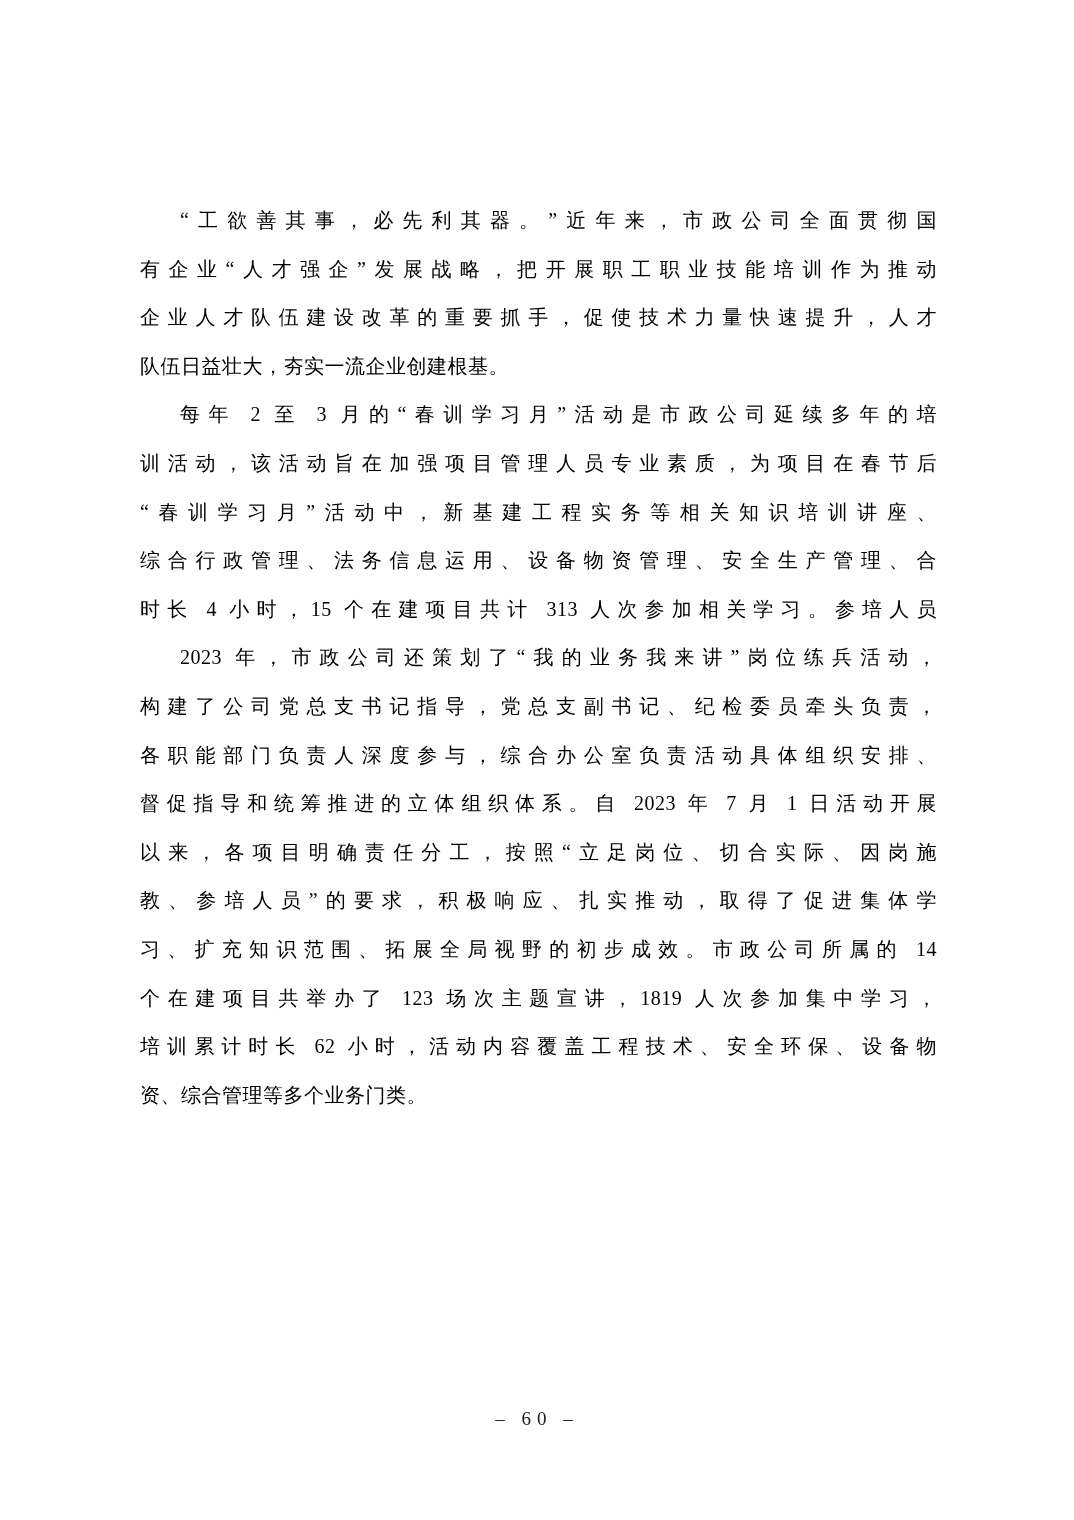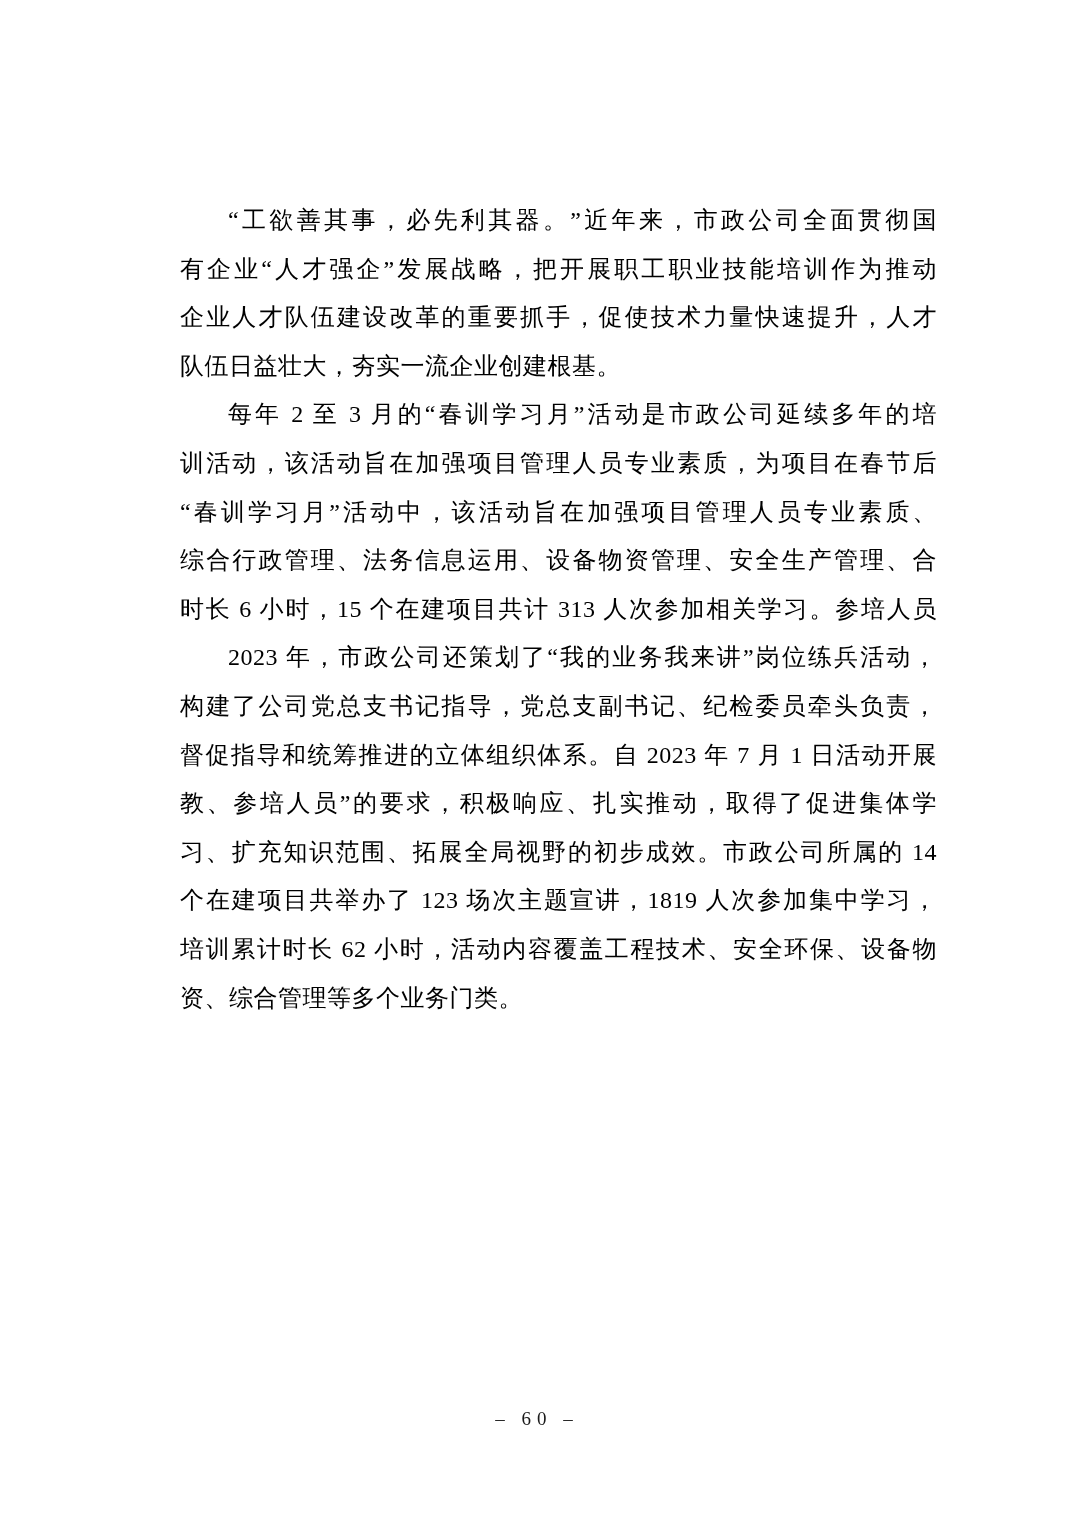--- a/index.html
+++ b/index.html
@@ -24,28 +24,27 @@
     position: absolute;
     left: 140px;
     top: 196px;
     width: 797px;
   }
   .paragraph {
     margin: 0;
     padding: 0;
   }
   .line {
-    font-size: 24px;
+    font-size: 20px;
     line-height: 48.6px;
     height: 48.6px;
     text-align: justify;
     text-align-last: justify;
     letter-spacing: 0.5px;
     overflow: hidden;
-    margin-left: 40px;
   }
   .line.first {
     text-indent: 2em;
   }
   .line.para-end {
     text-align-last: left;
   }
   .footer {
     position: absolute;
     top: 1408px;
@@ -68,29 +67,31 @@
     <div class="paragraph">
       <div class="line first">“工欲善其事，必先利其器。”近年来，市政公司全面贯彻国</div>
       <div class="line">有企业“人才强企”发展战略，把开展职工职业技能培训作为推动</div>
       <div class="line">企业人才队伍建设改革的重要抓手，促使技术力量快速提升，人才</div>
       <div class="line para-end">队伍日益壮大，夯实一流企业创建根基。</div>
     </div>
 
     <div class="paragraph">
       <div class="line first">每年 2 至 3 月的“春训学习月”活动是市政公司延续多年的培</div>
       <div class="line">训活动，该活动旨在加强项目管理人员专业素质，为项目在春节后</div>
-      <div class="line">“春训学习月”活动中，该活动旨在加强项目管理人员专业素质、</div>
+      <div class="line">“春训学习月”活动中，新基建工程实务等相关知识培训讲座、</div>
       <div class="line">综合行政管理、法务信息运用、设备物资管理、安全生产管理、合</div>
-      <div class="line">时长 6 小时，15 个在建项目共计 313 人次参加相关学习。参培人员</div>
+      <div class="line">时长 4 小时，15 个在建项目共计 313 人次参加相关学习。参培人员</div>
     </div>
 
     <div class="paragraph">
       <div class="line first">2023 年，市政公司还策划了“我的业务我来讲”岗位练兵活动，</div>
       <div class="line">构建了公司党总支书记指导，党总支副书记、纪检委员牵头负责，</div>
+      <div class="line">各职能部门负责人深度参与，综合办公室负责活动具体组织安排、</div>
       <div class="line">督促指导和统筹推进的立体组织体系。自 2023 年 7 月 1 日活动开展</div>
+      <div class="line">以来，各项目明确责任分工，按照“立足岗位、切合实际、因岗施</div>
       <div class="line">教、参培人员”的要求，积极响应、扎实推动，取得了促进集体学</div>
       <div class="line">习、扩充知识范围、拓展全局视野的初步成效。市政公司所属的 14</div>
       <div class="line">个在建项目共举办了 123 场次主题宣讲，1819 人次参加集中学习，</div>
       <div class="line">培训累计时长 62 小时，活动内容覆盖工程技术、安全环保、设备物</div>
       <div class="line para-end">资、综合管理等多个业务门类。</div>
     </div>
 
   </div>
 
   <div class="footer">

